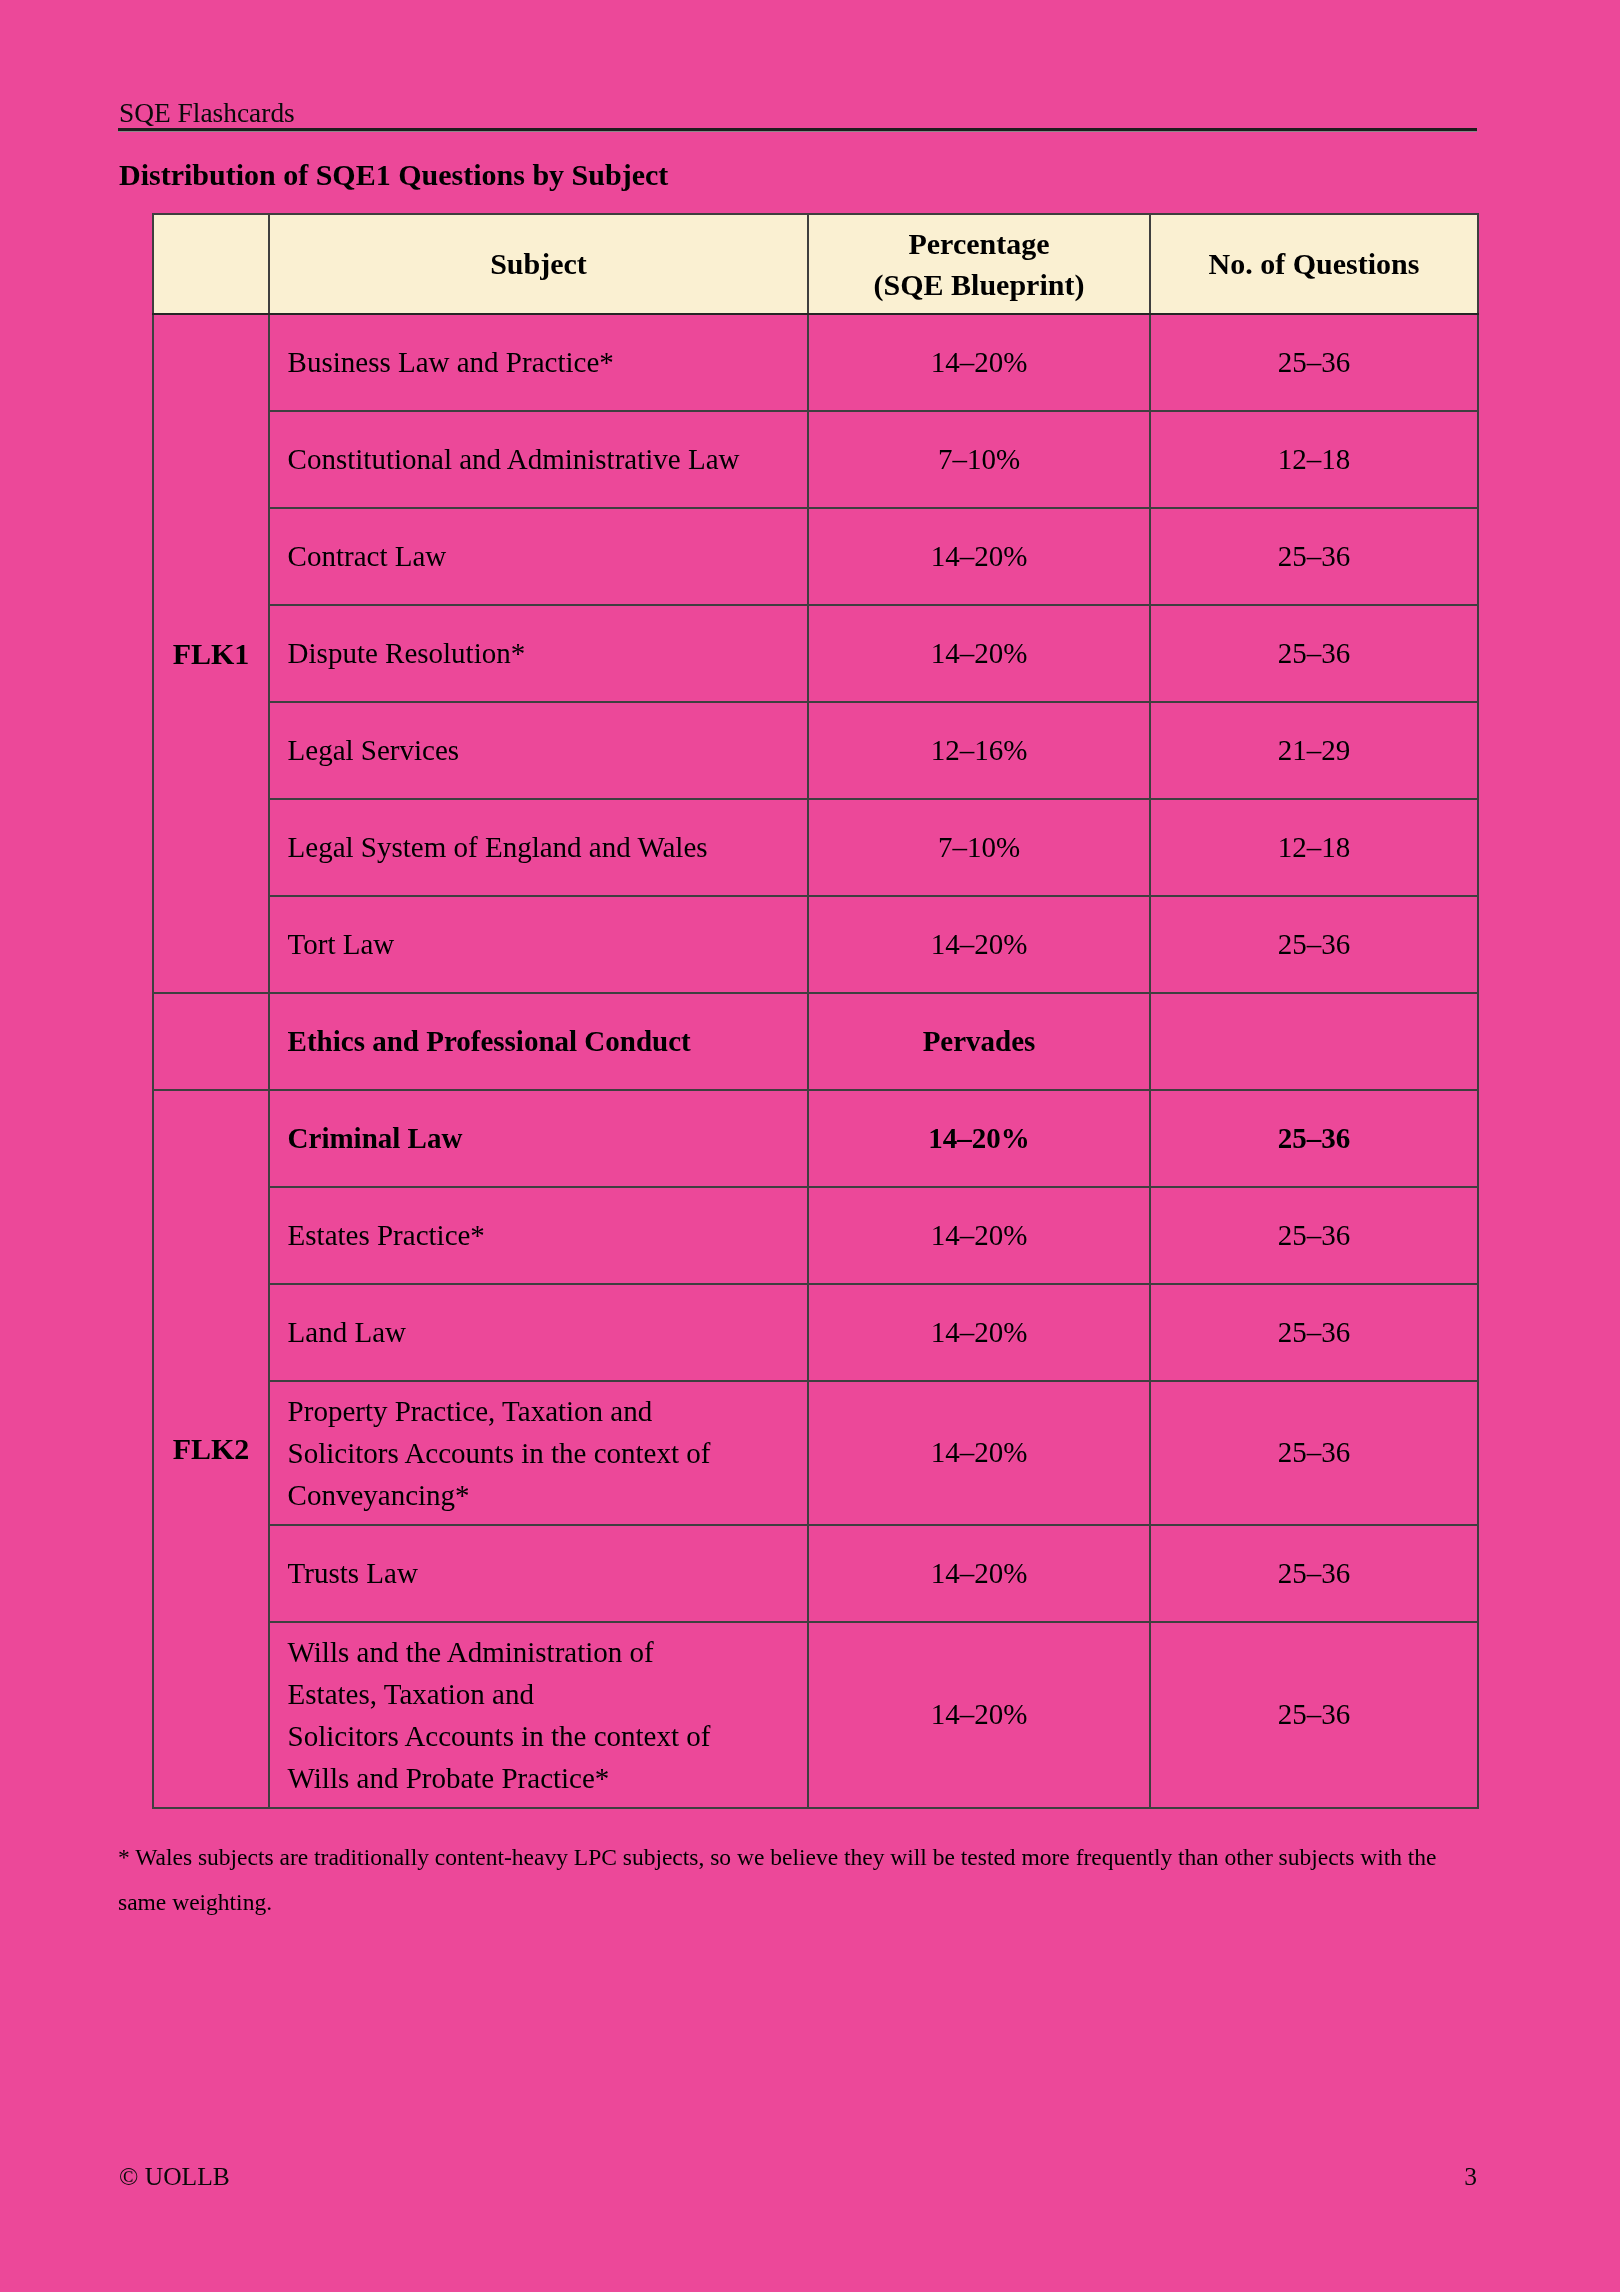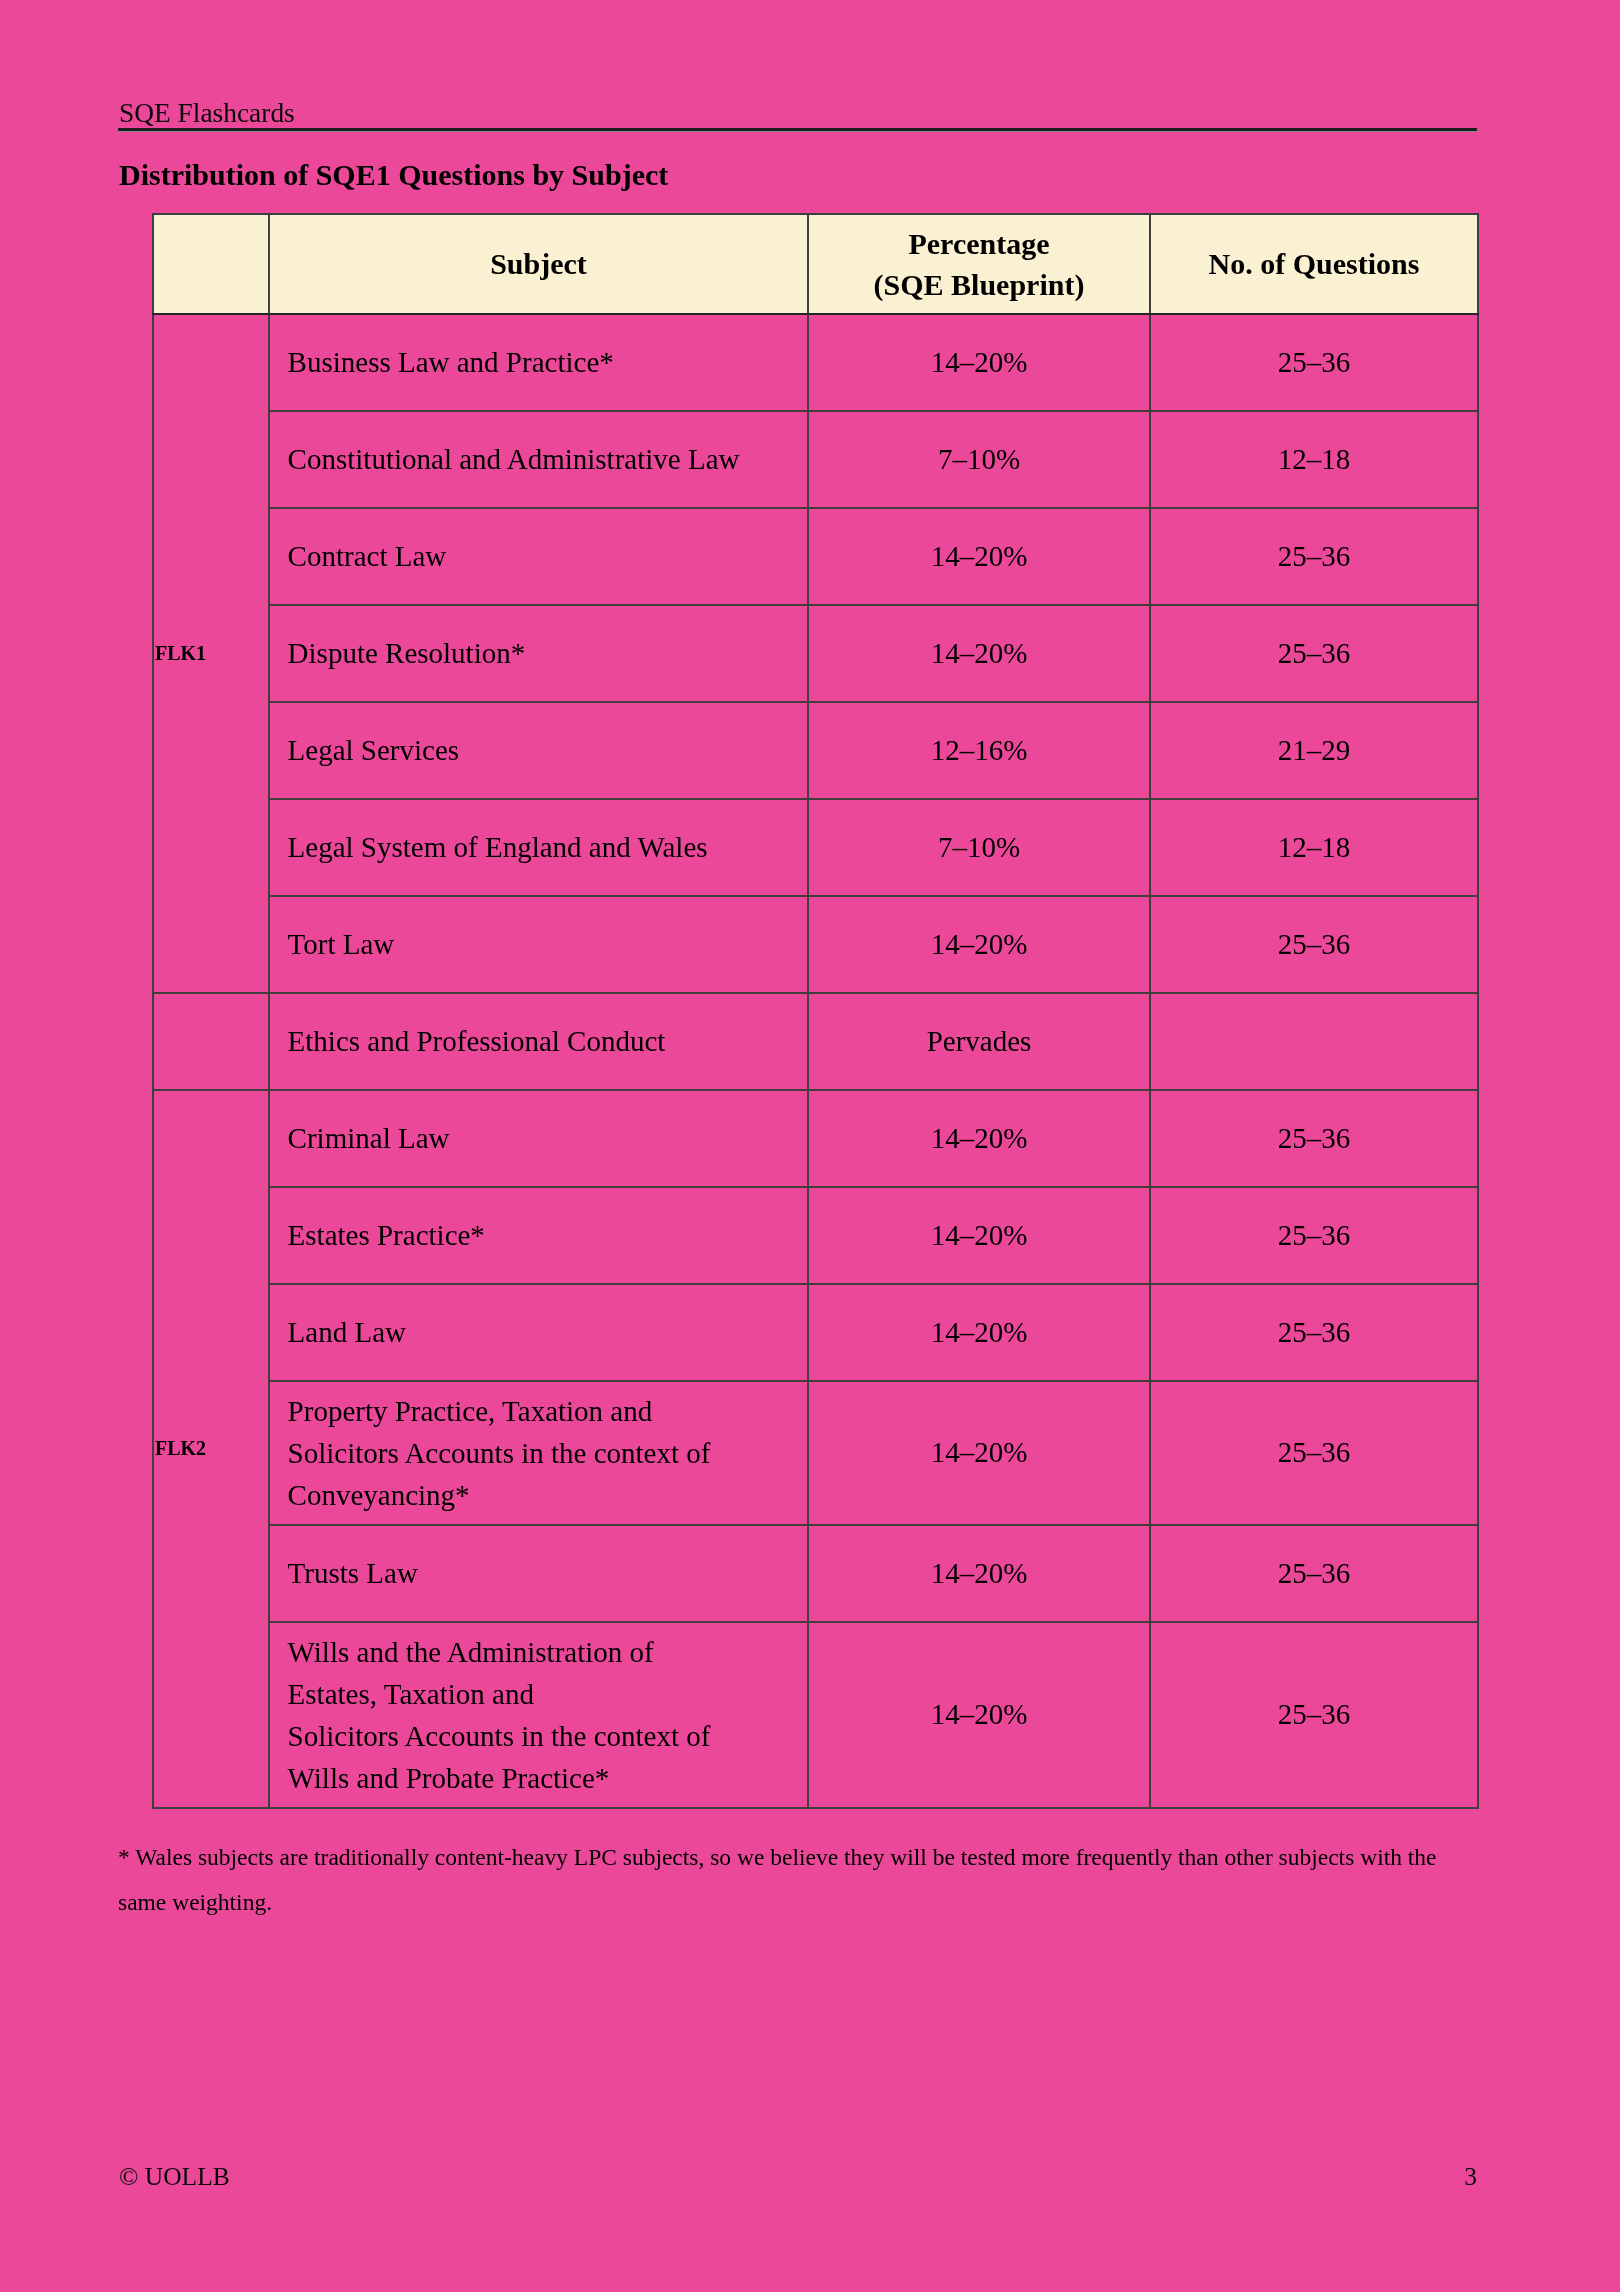--- a/index.html
+++ b/index.html
@@ -62,31 +62,32 @@
     border-bottom: 2.9px solid #262626;
     font-size: 30px;
     font-weight: bold;
     text-align: center;
     line-height: 1.38;
     height: 96px;
   }
   .dist-table tbody tr { height: 97px; }
   .dist-table tbody tr.h157 { height: 116px; }
   .dist-table tbody tr.h178 { height: 174px; margin-top: 24px; }
-  .dist-table tr.sep td { border-top: 2.9px solid #262626; }
+  .dist-table tr.sep td { border-top: 2.9px solid #262626; font-weight: bold; }
   td.subject {
     text-align: left;
     padding: 7.8px 13.7px 7.8px 17.6px;
     white-space: pre-line;
     line-height: 1.45;
   }
   td.num { text-align: center; }
   td.group-label {
     font-weight: bold;
-    font-size: 20px;
+    font-size: 30px;
+    text-align: center;
   }
   .footnote {
     position: absolute;
     left: 118px;
     top: 1835px;
     width: 1364px;
     margin: 0;
     font-size: 23.5px;
     line-height: 1.9;
     color: #000;

